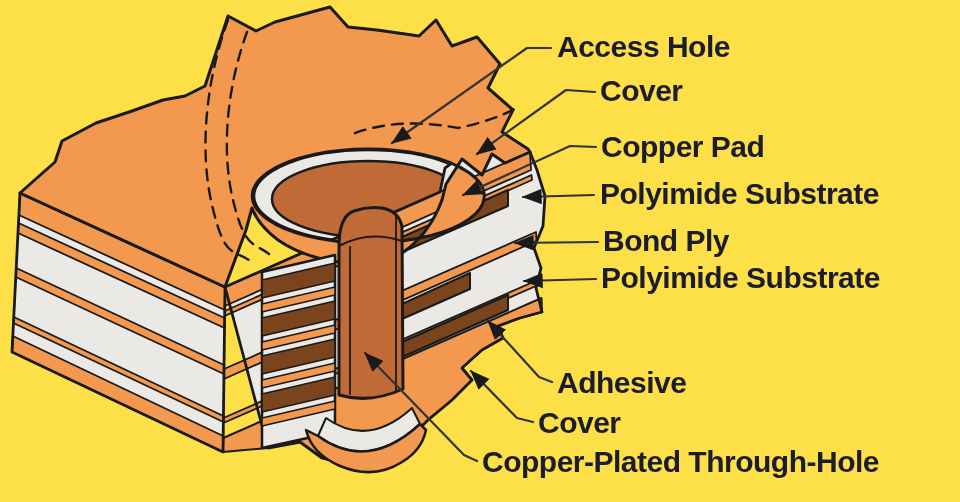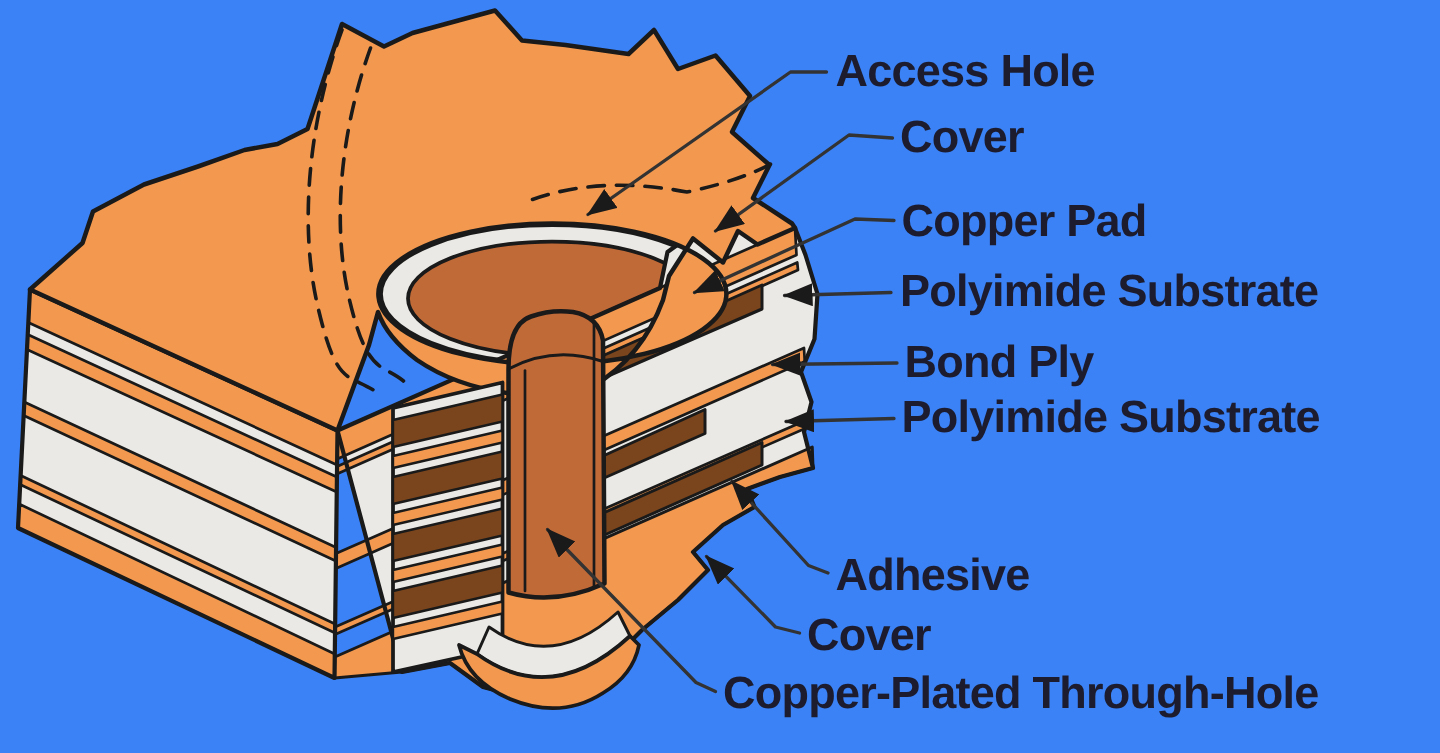--- a/index.html
+++ b/index.html
@@ -1,16 +1,16 @@
 <!DOCTYPE html>
 <html><head>
 <meta charset="utf-8">
 <style>
   html,body{margin:0;padding:0;background:#ffffff;}
-  .stage{position:relative;width:960px;height:502px;background:#3b82f6;overflow:hidden;
+  .stage{position:relative;width:960px;height:502px;background:#fde047;overflow:hidden;
          font-family:"Liberation Sans", sans-serif;}
   svg{display:block}
   .o{fill:#F2994F}
   .w{fill:#EAE9E5}
   .c{fill:#C06A38}
   .b{fill:#7A451C}
   .ink{stroke:#1A1A1A;stroke-linejoin:round;stroke-linecap:round}
   .none{fill:none}
   .leader{stroke:#333333;stroke-width:2.2;fill:none;stroke-linejoin:round;stroke-linecap:round}
   .dashed{stroke:#1A1A1A;stroke-width:2.4;fill:none;stroke-dasharray:11 8;stroke-linecap:round}

